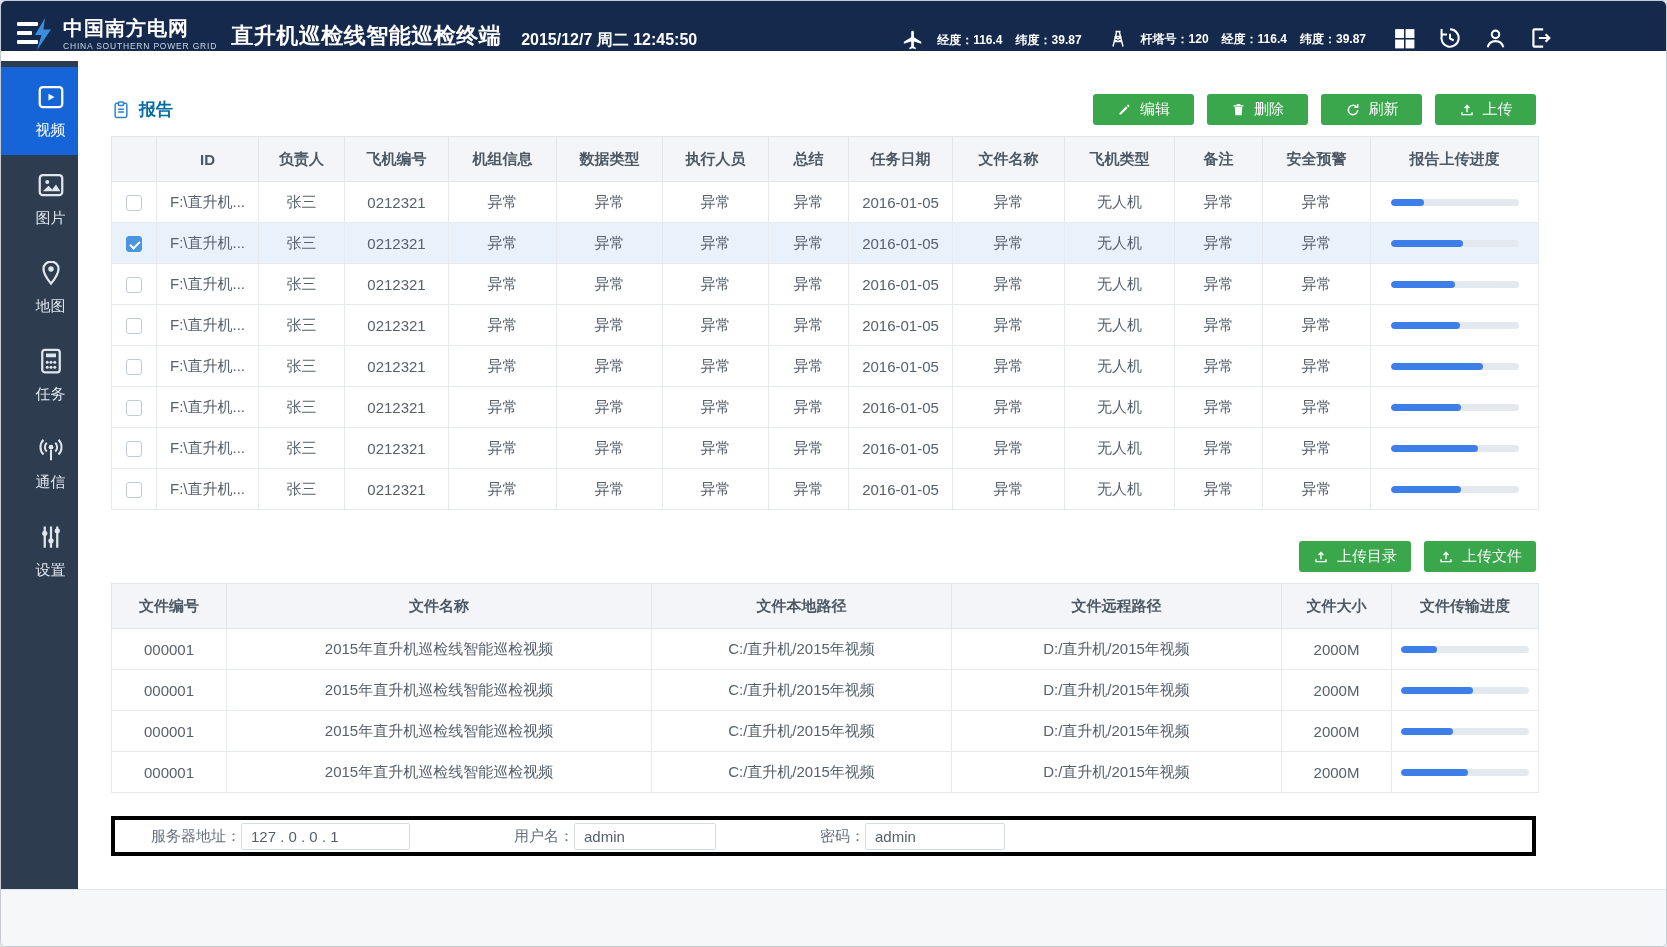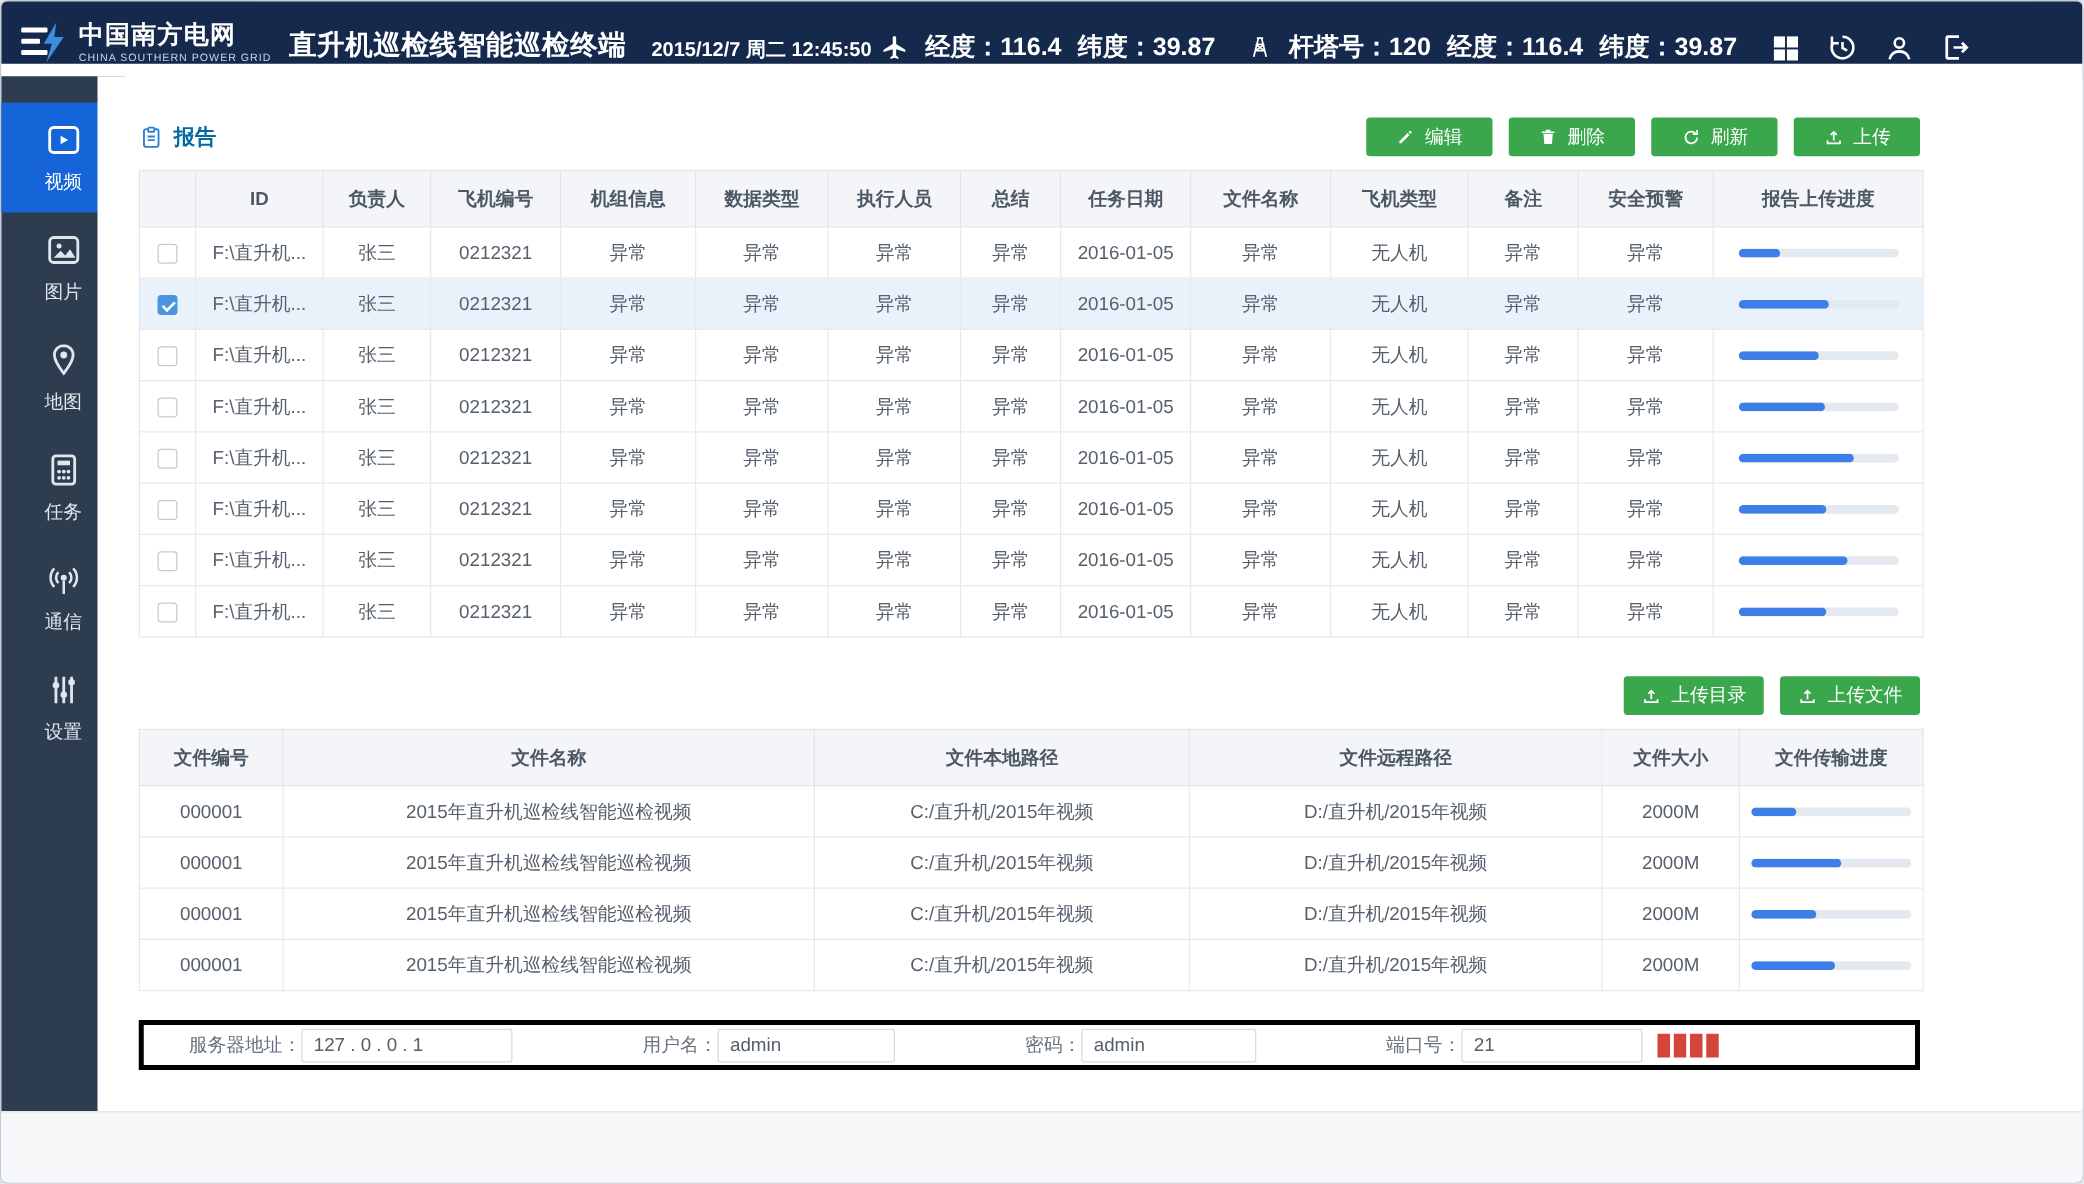--- a/index.html
+++ b/index.html
@@ -8,27 +8,27 @@
 
 
 .topbar{position:absolute;top:0;left:0;right:0;height:50px;background:var(--header_navy,#15294d);display:flex;align-items:flex-end;color:#fff;padding-right:112px;overflow:hidden;white-space:nowrap}
 .topbar>*{flex-shrink:0}
 .brand{display:flex;align-items:center;margin-left:14px;gap:8px}
 .brand-name{font-size:20px;font-weight:bold;letter-spacing:1px;line-height:1.05}
 .brand-sub{font-size:8.5px;color:#c9d5e6;letter-spacing:.8px;margin-top:2px}
 .app-title{font-size:22px;font-weight:bold;margin-left:14px;letter-spacing:.5px}
 .datetime{font-size:16px;font-weight:bold;margin-left:20px}
 .spacer{flex:1 1 auto;min-width:8px}
-.geo{display:flex;align-items:center;gap:13px;font-size:20px;font-weight:bold;margin-right:26px}
+.geo{display:flex;align-items:center;gap:13px;font-size:12px;font-weight:bold;margin-right:26px}
 .hicon{display:flex;align-items:center}
 .actions{display:flex;align-items:center;gap:20px}
 .hbtn{display:flex;cursor:pointer}
 
 
-.sidebar{position:absolute;top:60px;left:0;bottom:57px;width:99px;background:var(--sidebar_dark,#2d3c4e);padding-top:21px}
+.sidebar{position:absolute;top:60px;left:0;bottom:57px;width:99px;background:var(--sidebar_dark,#2d3c4e);padding-top:6px}
 .nav-item{height:88px;display:flex;flex-direction:column;align-items:center;justify-content:center;gap:9px;color:#dfe6ee;cursor:pointer}
 .nav-item.active{background:var(--active_blue,#1565d8);color:#fff}
 .nav-label{font-size:15px}
 .window-bottom{position:absolute;left:0;right:0;bottom:0;height:57px;background:#f5f7f9;border-top:1px solid #e2e6ea}
 
 
 .main{position:absolute;top:60px;left:77px;right:0;bottom:57px;background:#fff;padding:0 130px 0 33px;overflow:hidden}
 .section-head{display:flex;align-items:center;margin-top:33px;height:31px}
 .clip{color:#2f80d0;display:flex;margin-right:8px}
 .section-title{font-size:17px;color:#0369a1;font-weight:bold}
@@ -542,28 +542,18 @@
         <input style="width: 169px;" value="127 . 0 . 0 . 1">
       </div>
       <div class="field">
         <label>用户名：</label>
         <input style="width: 142px;" value="admin">
       </div>
       <div class="field">
         <label>密码：</label>
         <input style="width: 140px;" value="admin">
       </div>
-      <div class="field">
-        <label>端口号：</label>
-        <input style="width: 145px;" value="21">
-        <span class="signal">
-          <span class="sbar"></span>
-          <span class="sbar"></span>
-          <span class="sbar"></span>
-          <span class="sbar"></span>
-        </span>
-      </div>
     </div>
 
   </main>
 
   <div class="window-bottom"></div>
 </div>
 
 </body></html>

